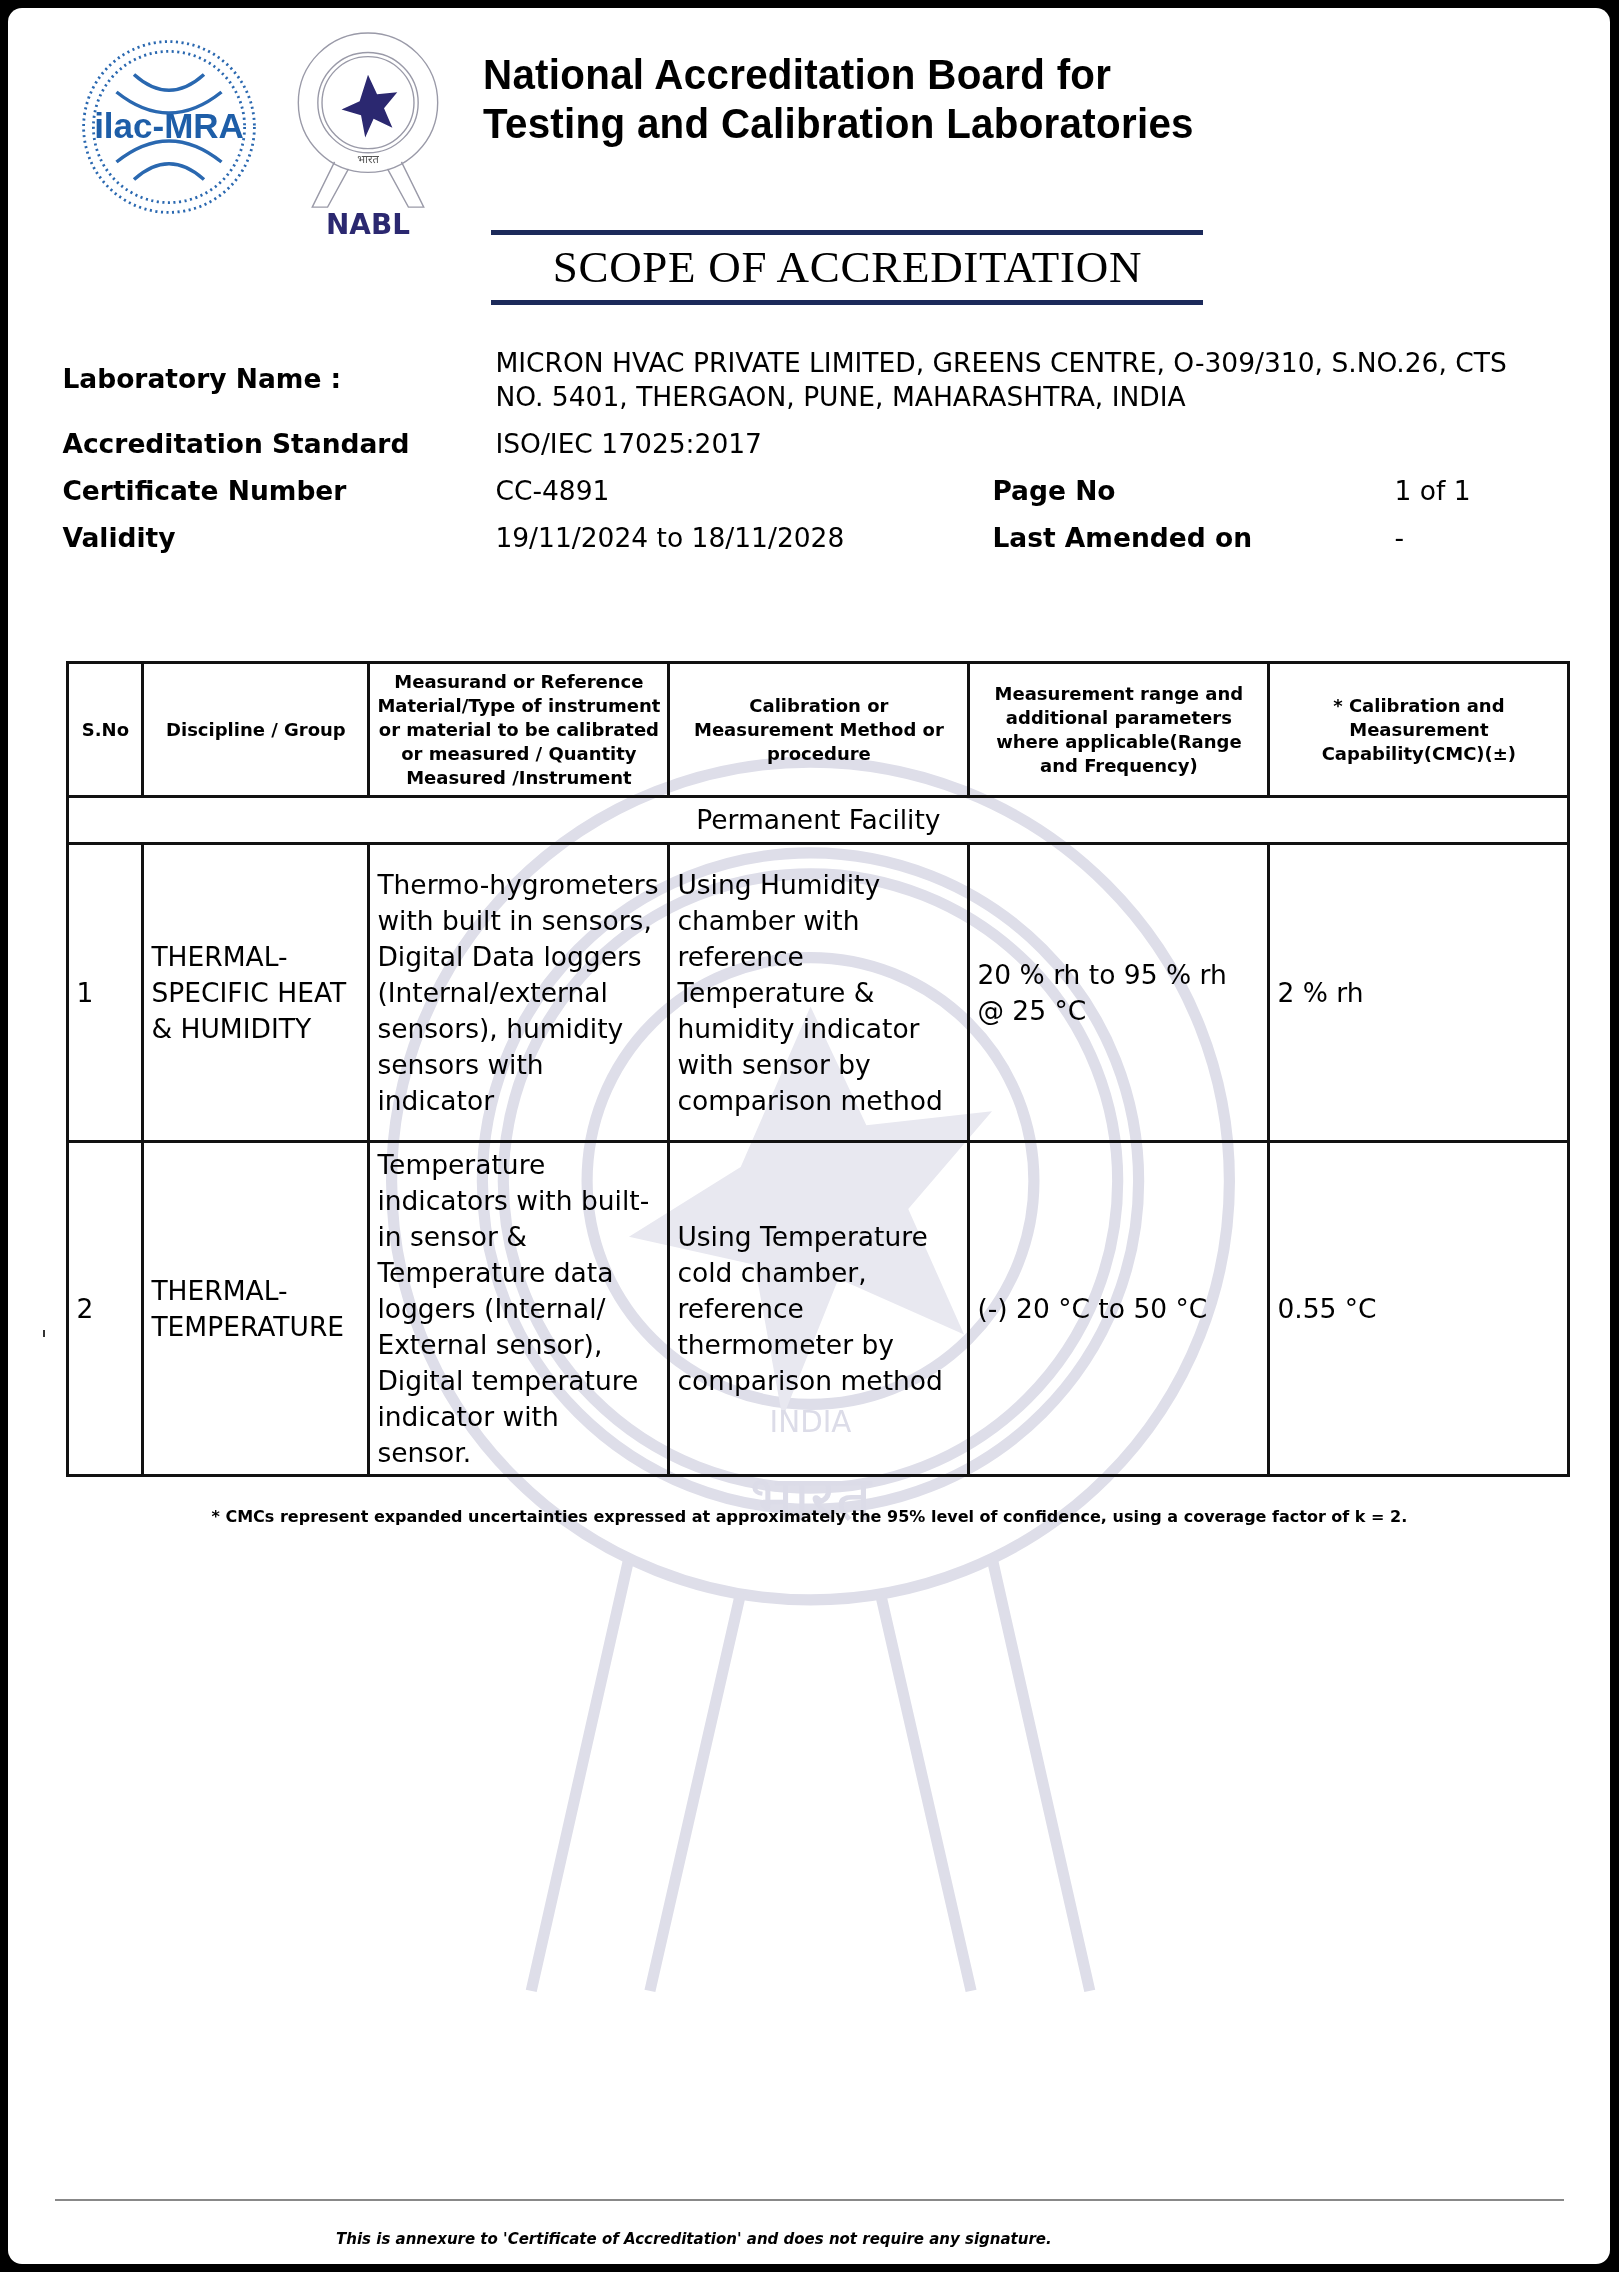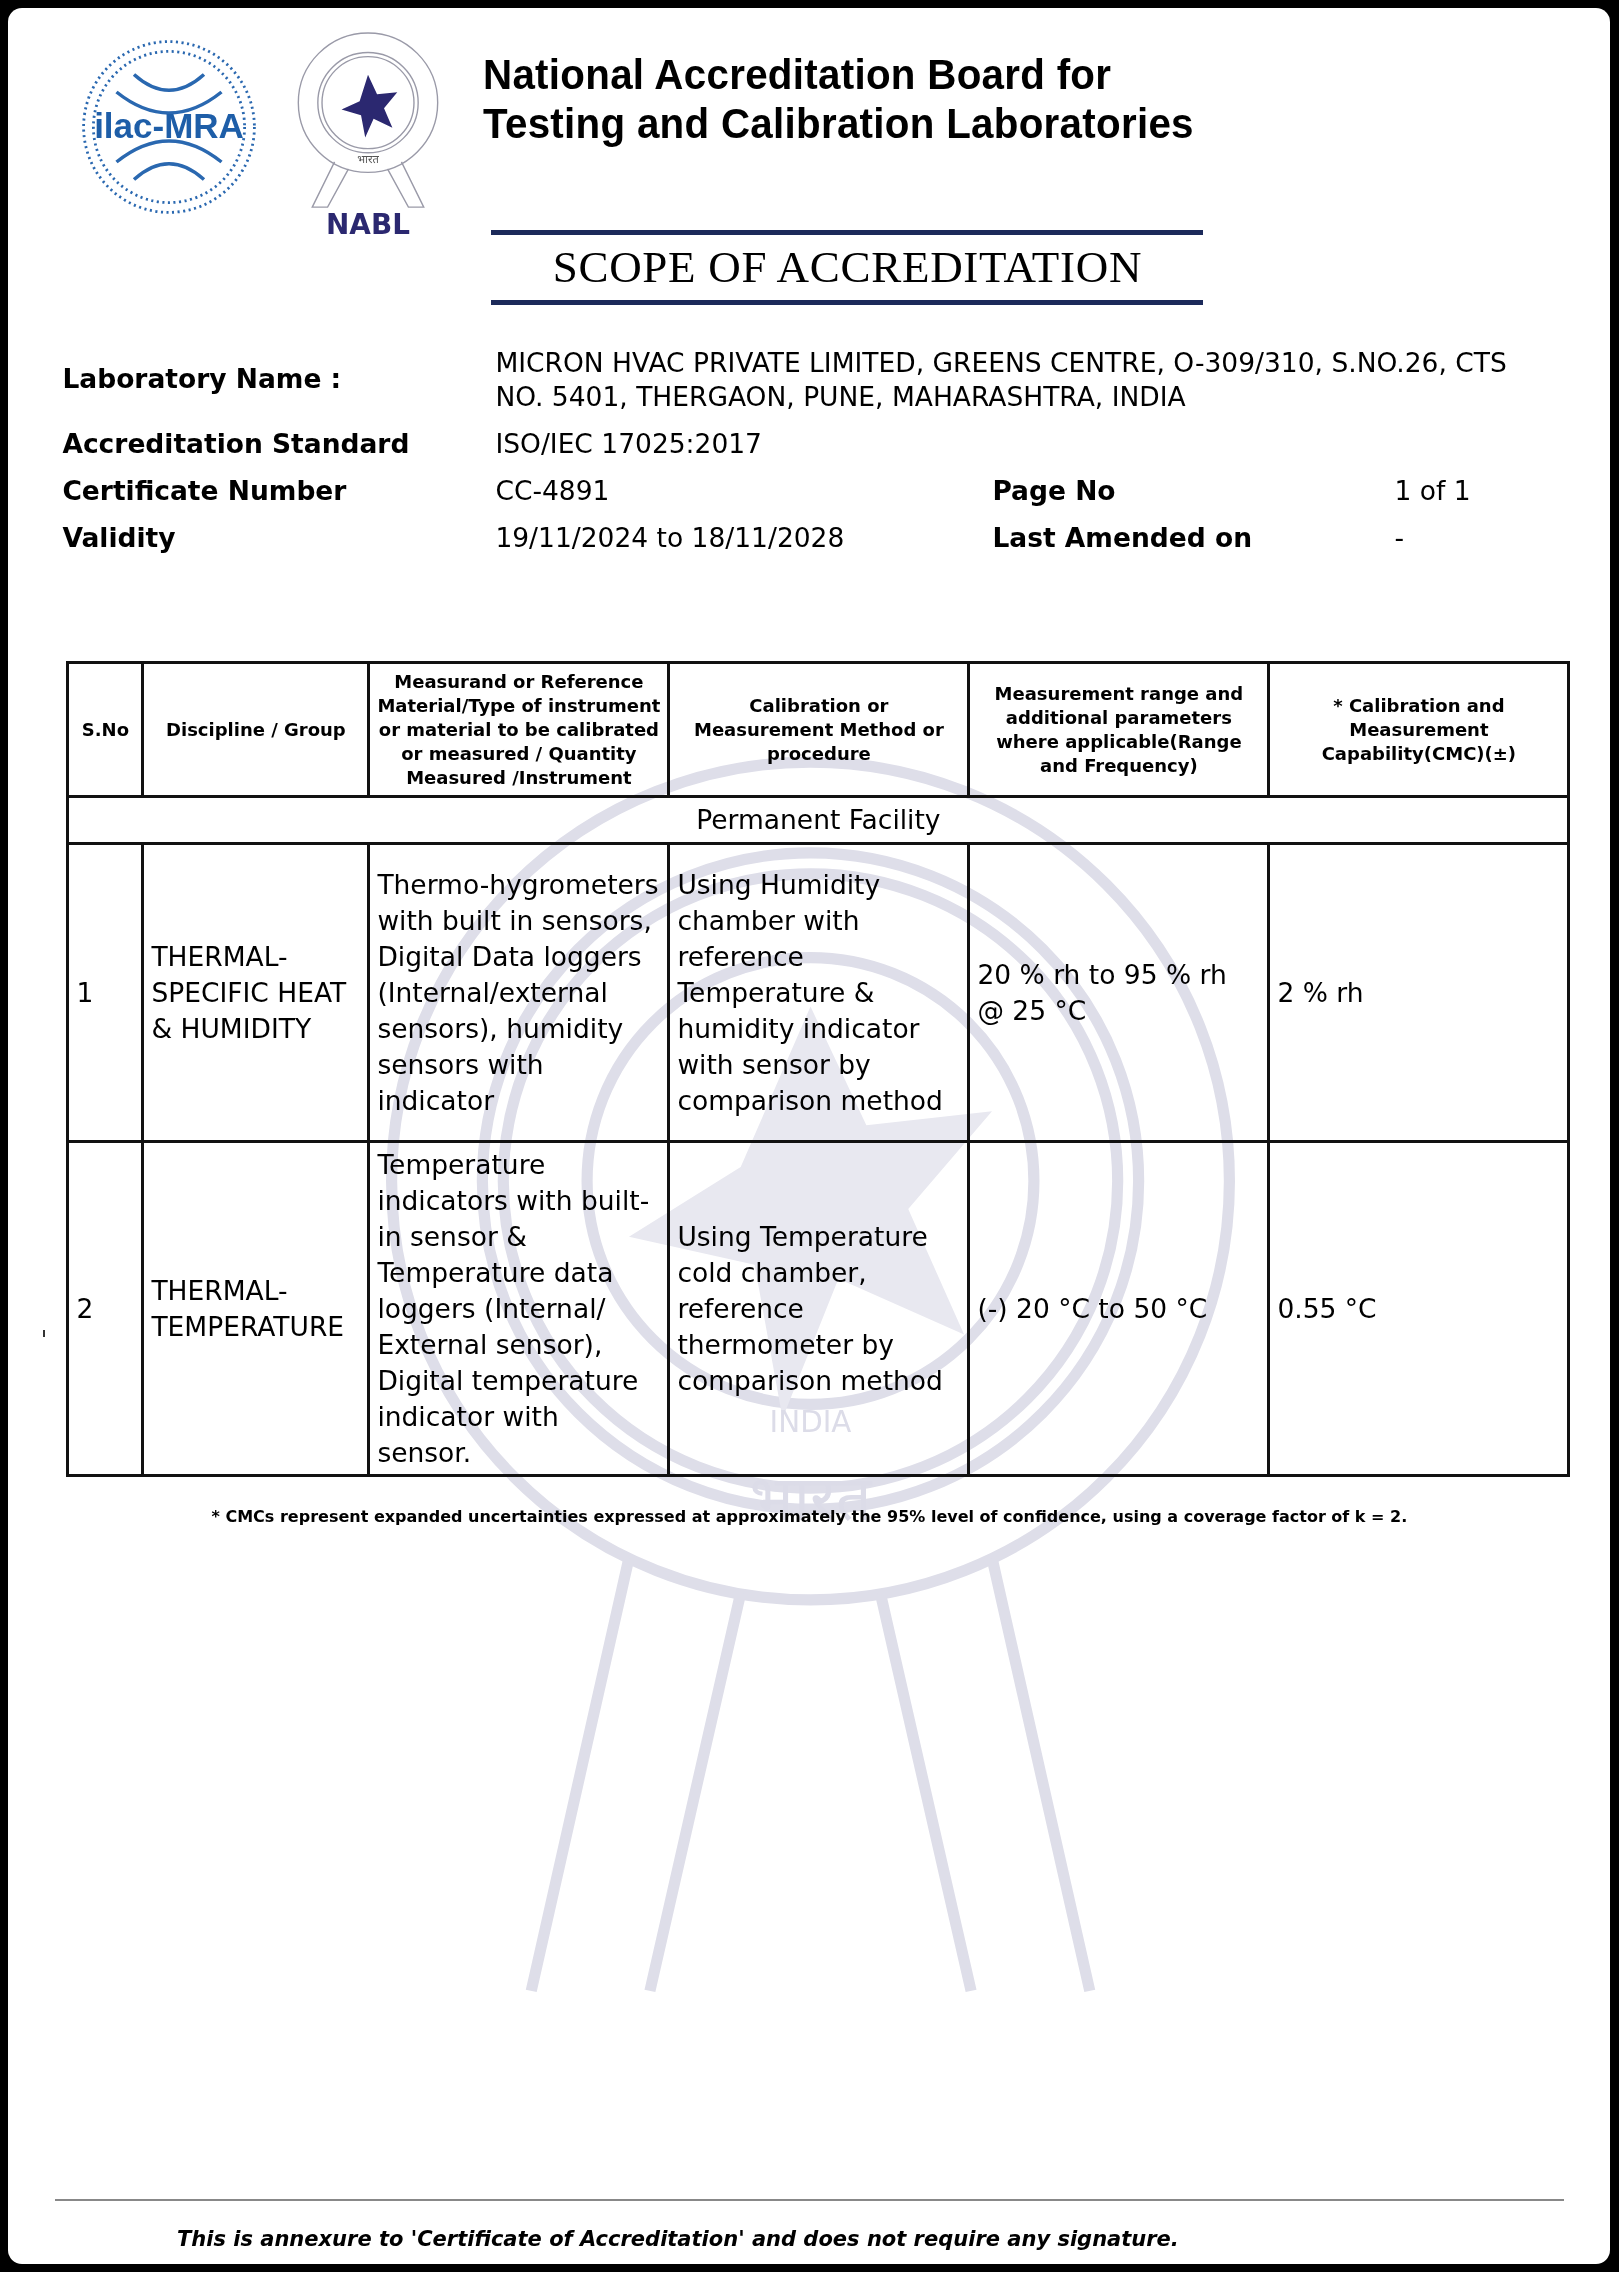--- a/index.html
+++ b/index.html
@@ -49,22 +49,22 @@
   td.facility { text-align: center !important; height: 44px; font-size: 26.5px; }
   tr.r1 td { height: 295px; }
   tr.r2 td { height: 331px; }
 
   .footnote {
     position: absolute; left: 0; width: 1602px; top: 1498px; text-align: center;
     font-weight: bold; font-size: 16px; line-height: 21px; color: #000;
   }
   .footer-rule { position: absolute; left: 47px; width: 1509px; top: 2191px; height: 2.1px; background: #888; }
   .footer-text {
-    position: absolute; left: 0; width: 1339px; top: 2219px; text-align: center;
-    font-weight: bold; font-style: italic; font-size: 21px; line-height: 25px; color: #000;
+    position: absolute; left: 16px; width: 1339px; top: 2219px; text-align: center;
+    font-weight: bold; font-style: italic; font-size: 15px; line-height: 25px; color: #000;
   }
   .tick-mark { position: absolute; left: 35px; top: 1322px; width: 2.1px; height: 7px; background: #333; }
 </style>
 </head>
 <body>
 
 <div class="page">
 
   <div class="watermark">
     <svg viewBox="0 0 1640 1820">

